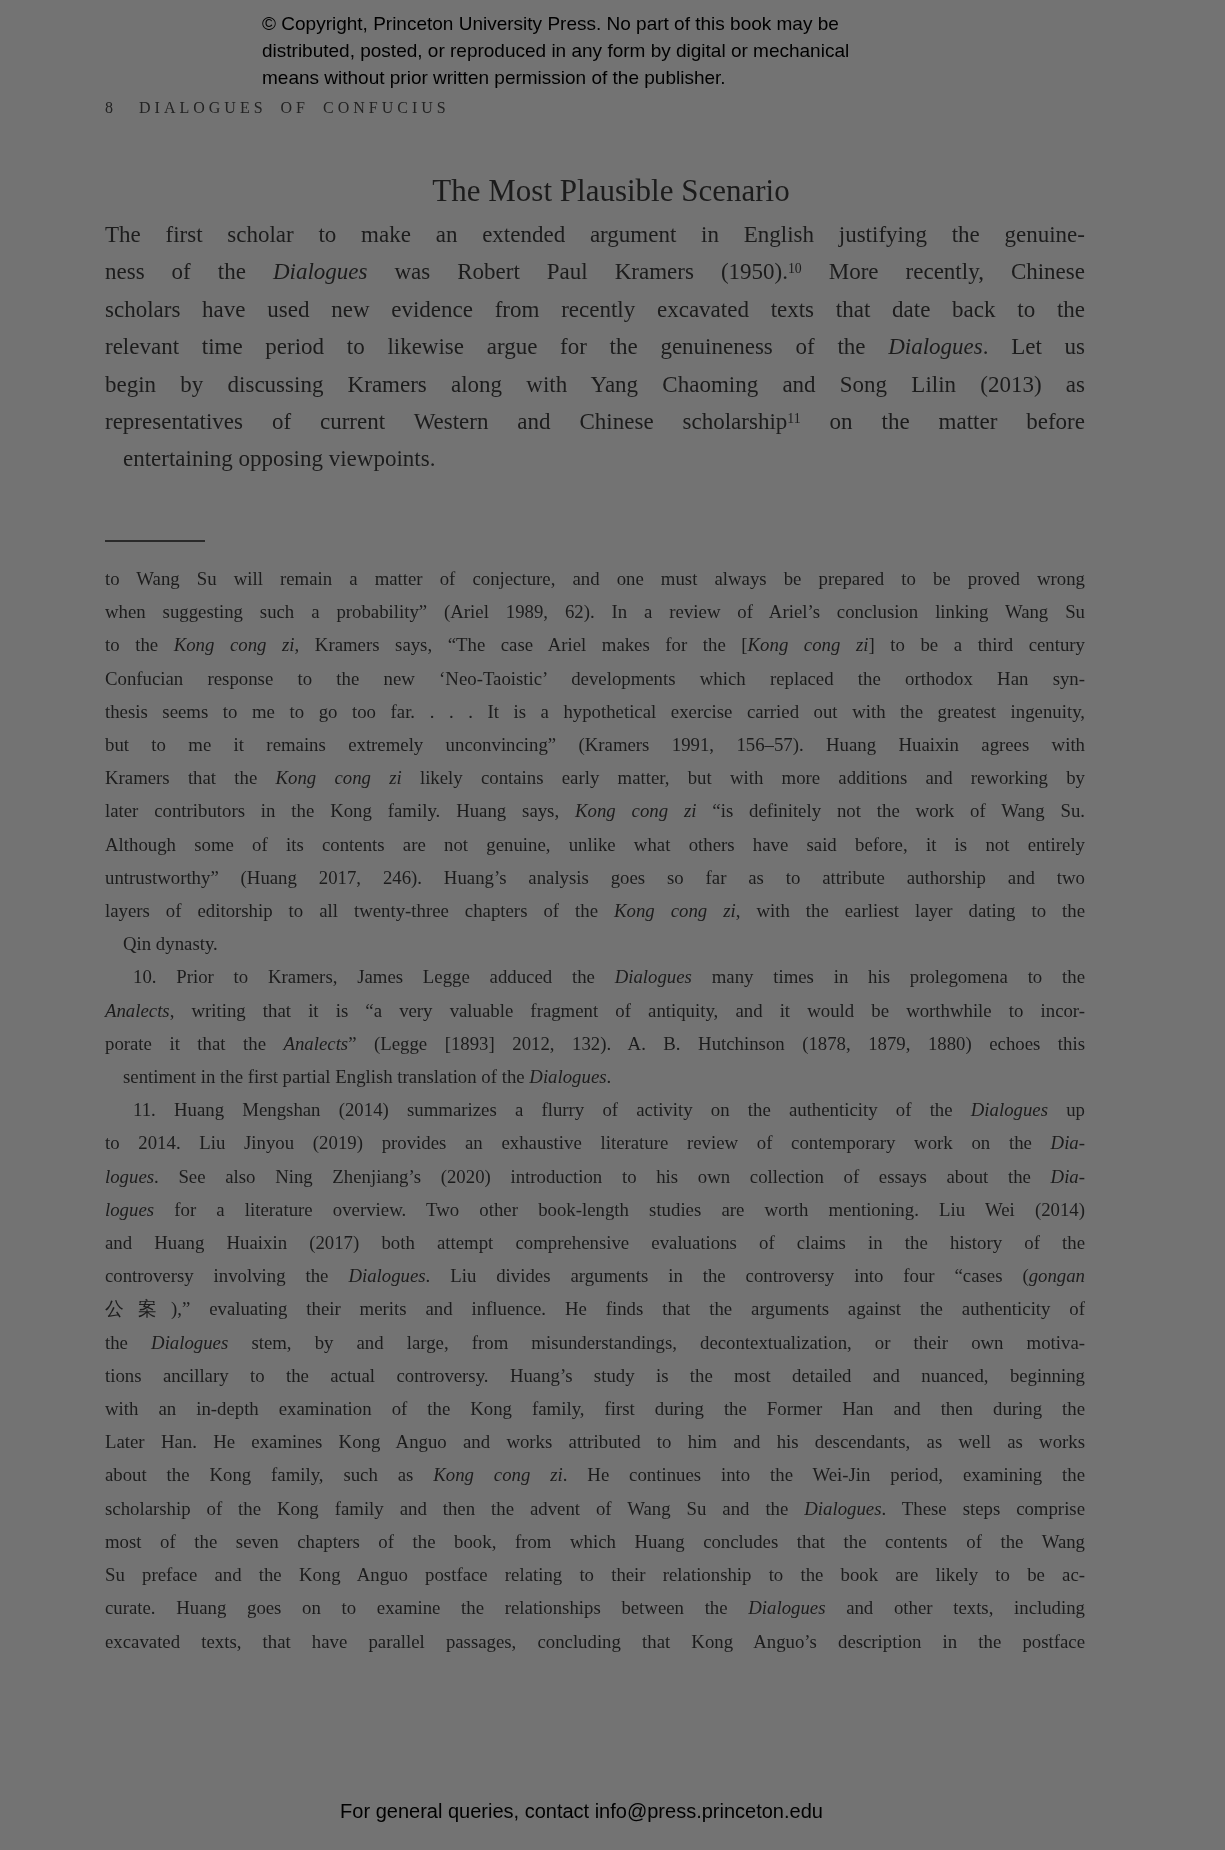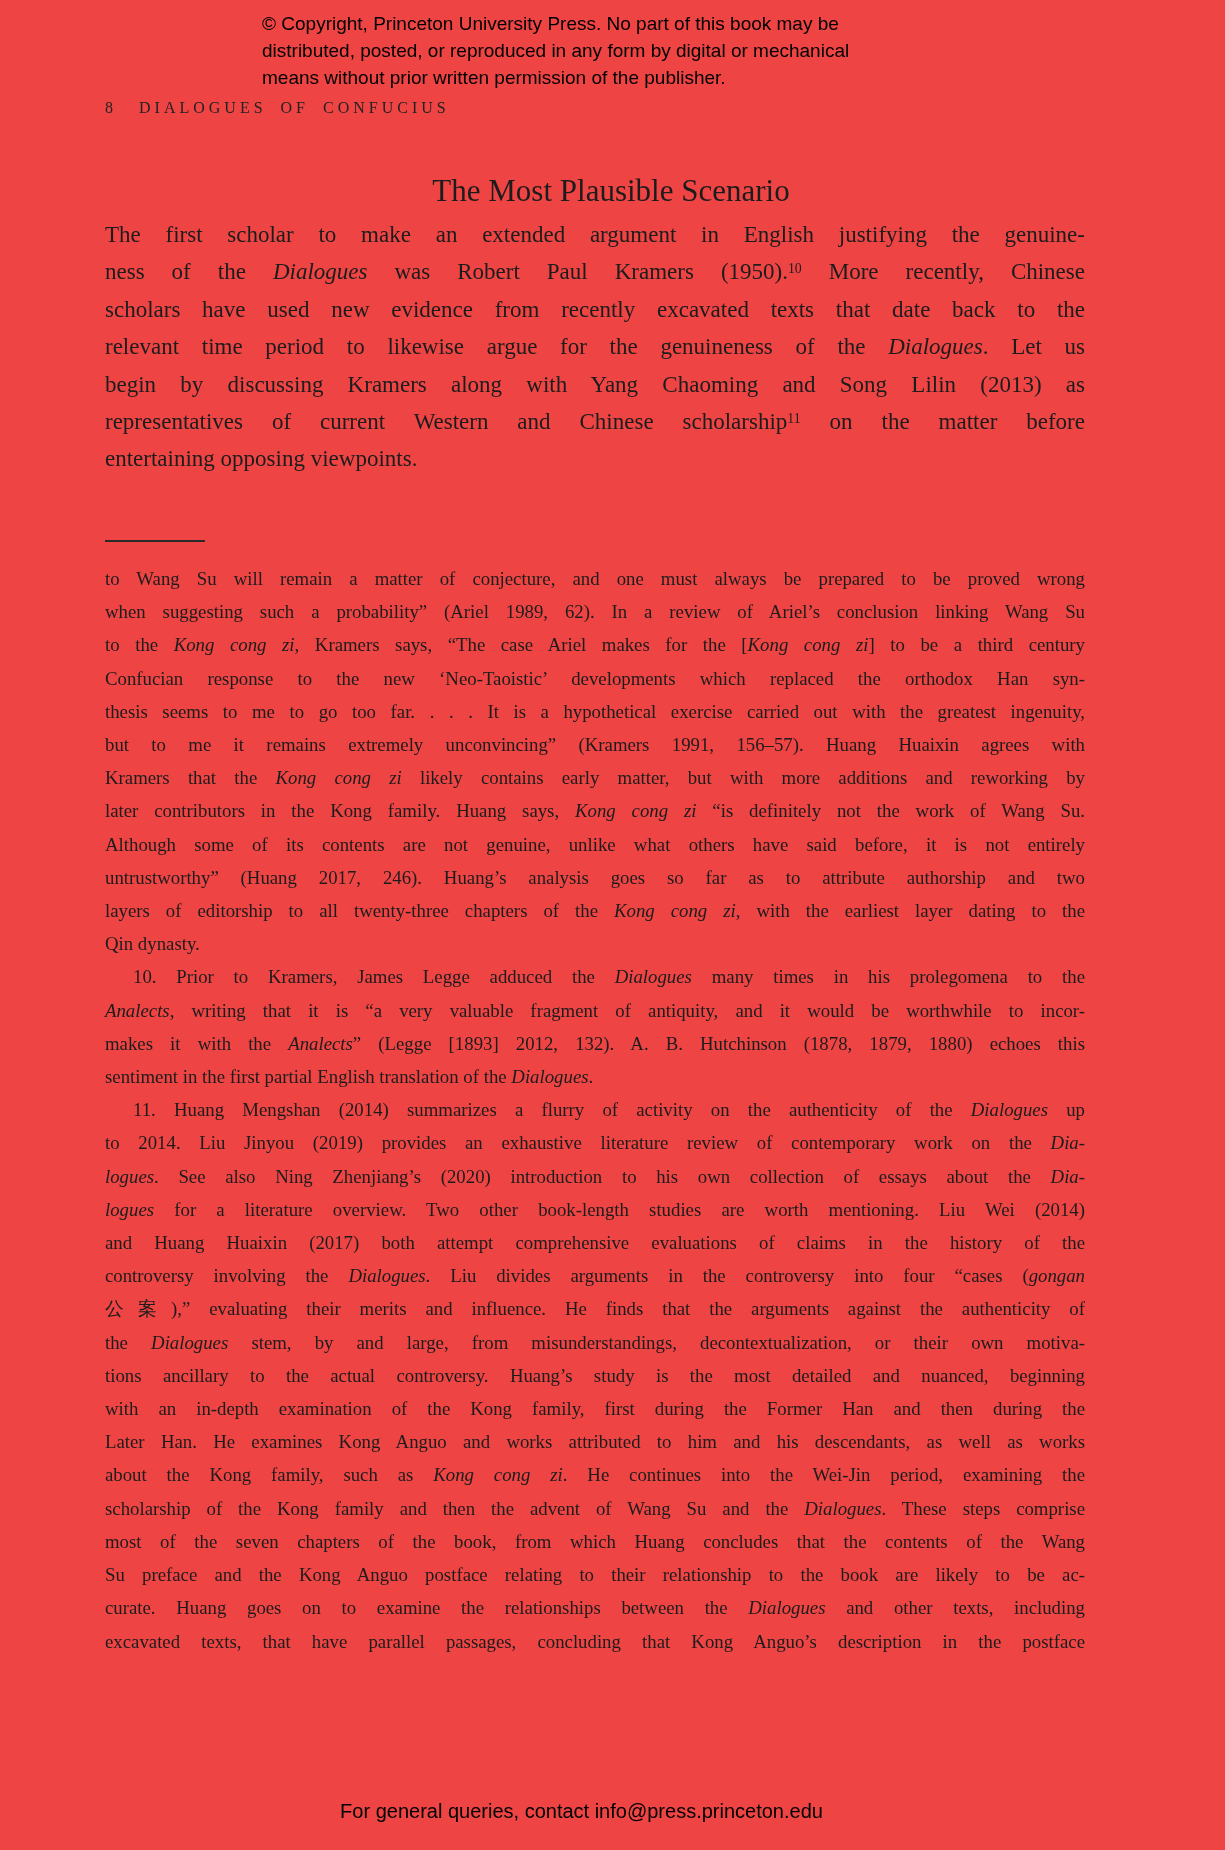--- a/index.html
+++ b/index.html
@@ -2,21 +2,21 @@
 <html><head>
 <meta charset="utf-8">
 <style>
   html, body { margin: 0; padding: 0; }
   body {
     width: 1225px; height: 1850px;
     background: #ffffff;
     font-family: "Liberation Serif", serif;
     color: #1e1e1e;
   }
-  .page { position: relative; width: 1225px; height: 1850px; overflow: hidden; background: #ef4444; }
+  .page { position: relative; width: 1225px; height: 1850px; overflow: hidden; background: #737373; }
 
   .copyright {
     position: absolute; left: 262px; top: 10px;
     font-family: "Liberation Sans", sans-serif;
     font-size: 19px; line-height: 27px; color: #000;
   }
 
   .running-head {
     position: absolute; left: 105px; top: 99px; width: 980px;
     text-align: left; font-size: 16px; color: #222;
@@ -38,21 +38,21 @@
     position: absolute; left: 105px; top: 540px; width: 100px;
     border-top: 2px solid #2a2a2a; height: 0;
   }
 
   .footnotes {
     position: absolute; left: 105px; top: 562px; width: 980px;
     font-size: 18.8px; line-height: 33.2px; color: #1c1c1c;
   }
 
   .jline { text-align: justify; text-align-last: justify; }
-  .jline.flush { text-align-last: auto; }
+  .jline.flush { text-align-last: auto; margin-left: 18px; }
   .jline.indent { text-indent: 28px; }
 
   sup { font-size: 60%; line-height: 0; position: relative; top: -0.45em; vertical-align: baseline; }
   i { font-style: italic; }
 
   .footer {
     position: absolute; left: 0; top: 1800px; width: 1163px;
     text-align: center;
     font-family: "Liberation Sans", sans-serif;
     font-size: 20px; color: #000;
@@ -98,21 +98,21 @@
         <div class="jline"><span>Kramers that the </span><i>Kong cong zi</i><span> likely contains early matter, but with more additions and reworking by</span></div>
         <div class="jline"><span>later contributors in the Kong family. Huang says, </span><i>Kong cong zi</i><span> “is definitely not the work of Wang Su.</span></div>
         <div class="jline"><span>Although some of its contents are not genuine, unlike what others have said before, it is not entirely</span></div>
         <div class="jline"><span>untrustworthy” (Huang 2017, 246). Huang’s analysis goes so far as to attribute authorship and two</span></div>
         <div class="jline"><span>layers of editorship to all twenty-three chapters of the </span><i>Kong cong zi</i><span>, with the earliest layer dating to the</span></div>
         <div class="jline flush"><span>Qin dynasty.</span></div>
       </div>
     <div>
         <div class="jline indent"><span>10. Prior to Kramers, James Legge adduced the </span><i>Dialogues</i><span> many times in his prolegomena to the</span></div>
         <div class="jline"><i>Analects</i><span>, writing that it is “a very valuable fragment of antiquity, and it would be worthwhile to incor-</span></div>
-        <div class="jline"><span>makes it with the </span><i>Analects</i><span>” (Legge [1893] 2012, 132). A. B. Hutchinson (1878, 1879, 1880) echoes this</span></div>
+        <div class="jline"><span>porate it that the </span><i>Analects</i><span>” (Legge [1893] 2012, 132). A. B. Hutchinson (1878, 1879, 1880) echoes this</span></div>
         <div class="jline flush"><span>sentiment in the first partial English translation of the </span><i>Dialogues</i><span>.</span></div>
       </div>
     <div>
         <div class="jline indent"><span>11. Huang Mengshan (2014) summarizes a flurry of activity on the authenticity of the </span><i>Dialogues</i><span> up</span></div>
         <div class="jline"><span>to 2014. Liu Jinyou (2019) provides an exhaustive literature review of contemporary work on the </span><i>Dia-</i></div>
         <div class="jline"><i>logues</i><span>. See also Ning Zhenjiang’s (2020) introduction to his own collection of essays about the </span><i>Dia-</i></div>
         <div class="jline"><i>logues</i><span> for a literature overview. Two other book-length studies are worth mentioning. Liu Wei (2014)</span></div>
         <div class="jline"><span>and Huang Huaixin (2017) both attempt comprehensive evaluations of claims in the history of the</span></div>
         <div class="jline"><span>controversy involving the </span><i>Dialogues</i><span>. Liu divides arguments in the controversy into four “cases (</span><i>gongan</i></div>
         <div class="jline"><span>公案),” evaluating their merits and influence. He finds that the arguments against the authenticity of</span></div>

